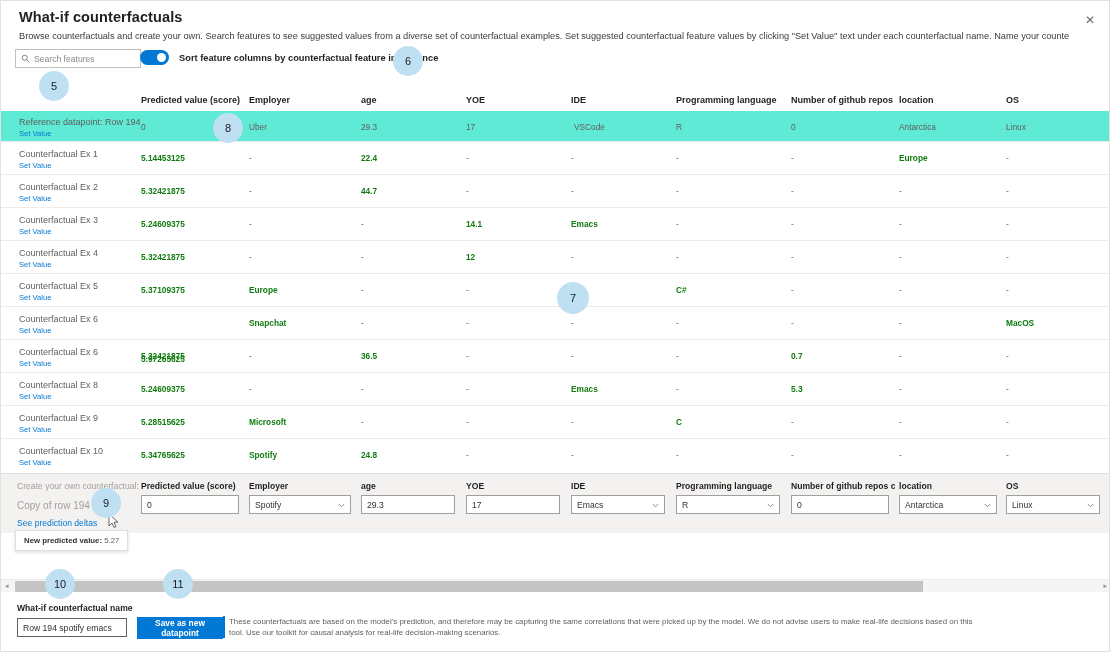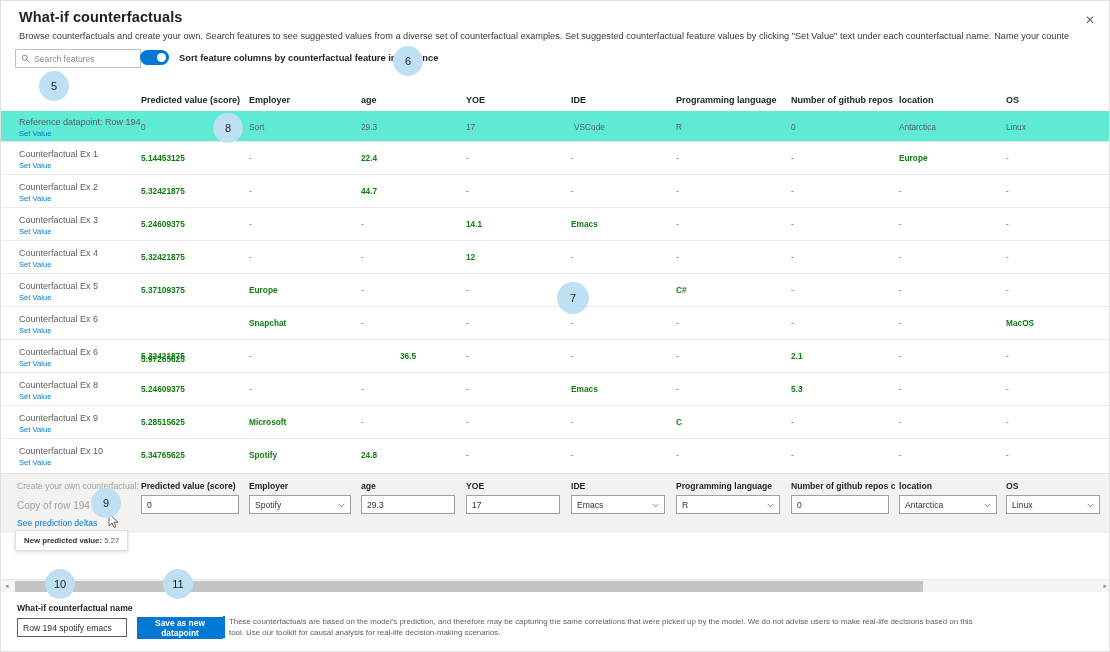--- a/index.html
+++ b/index.html
@@ -230,21 +230,21 @@
         <div class="cell" style="left: 570px; width: 100px;">IDE</div>
         <div class="cell" style="left: 675px; width: 110px;">Programming language</div>
         <div class="cell" style="left: 790px; width: 104px;">Number of github repos ...</div>
         <div class="cell" style="left: 898px; width: 104px;">location</div>
         <div class="cell" style="left: 1005px; width: 100px;">OS</div>
       </div>
       <div class="row reference">
         <div class="rowname">Reference datapoint: Row 194</div>
         <div class="setvalue">Set Value</div>
         <div class="cell" style="left: 140px; width: 104px;">0</div>
-        <div class="cell" style="left: 248px; width: 108px;">Sort</div>
+        <div class="cell" style="left: 248px; width: 108px;">Uber</div>
         <div class="cell" style="left: 360px; width: 100px;">29.3</div>
         <div class="cell" style="left: 465px; width: 100px;">17</div>
         <div class="cell" style="left: 573px; width: 100px;">VSCode</div>
         <div class="cell" style="left: 675px; width: 110px;">R</div>
         <div class="cell" style="left: 790px; width: 104px;">0</div>
         <div class="cell" style="left: 898px; width: 104px;">Antarctica</div>
         <div class="cell" style="left: 1005px; width: 100px;">Linux</div>
       </div>
       <div class="row cfrow">
         <div class="rowname">Counterfactual Ex 1</div>
@@ -322,25 +322,25 @@
         <div class="cell" style="left: 675px; width: 110px;">-</div>
         <div class="cell" style="left: 790px; width: 104px;">-</div>
         <div class="cell" style="left: 898px; width: 104px;">-</div>
         <div class="cell changed" style="left: 1005px; width: 100px;">MacOS</div>
       </div>
       <div class="row cfrow">
         <div class="rowname">Counterfactual Ex 6</div>
         <div class="setvalue">Set Value</div>
         <div class="cell changed" style="left: 140px; width: 104px;">5.32421875</div>
         <div class="cell" style="left: 248px; width: 108px;">-</div>
-        <div class="cell changed" style="left: 360px; width: 100px; margin-left: 39px;">36.5</div>
-        <div class="cell" style="left: 465px; width: 100px;">-</div>
-        <div class="cell" style="left: 570px; width: 100px;">-</div>
-        <div class="cell" style="left: 675px; width: 110px;">-</div>
-        <div class="cell changed" style="left: 790px; width: 104px;">2.1</div>
+        <div class="cell changed" style="left: 360px; width: 100px;">36.5</div>
+        <div class="cell" style="left: 465px; width: 100px;">-</div>
+        <div class="cell" style="left: 570px; width: 100px;">-</div>
+        <div class="cell" style="left: 675px; width: 110px;">-</div>
+        <div class="cell changed" style="left: 790px; width: 104px;">0.7</div>
         <div class="cell" style="left: 898px; width: 104px;">-</div>
         <div class="cell" style="left: 1005px; width: 100px;">-</div>
       </div>
       <div class="row cfrow">
         <div class="rowname">Counterfactual Ex 8</div>
         <div class="setvalue">Set Value</div>
         <div class="cell changed" style="left: 140px; width: 104px;">5.24609375</div>
         <div class="cell" style="left: 248px; width: 108px;">-</div>
         <div class="cell" style="left: 360px; width: 100px;">-</div>
         <div class="cell" style="left: 465px; width: 100px;">-</div>

